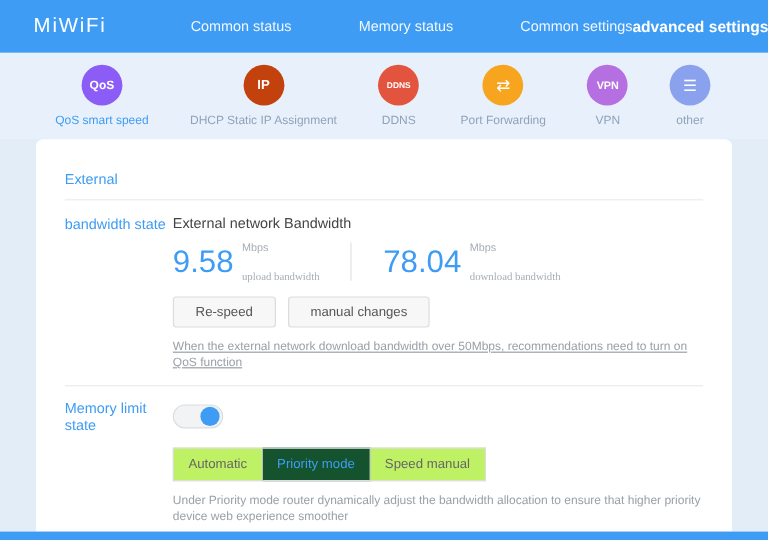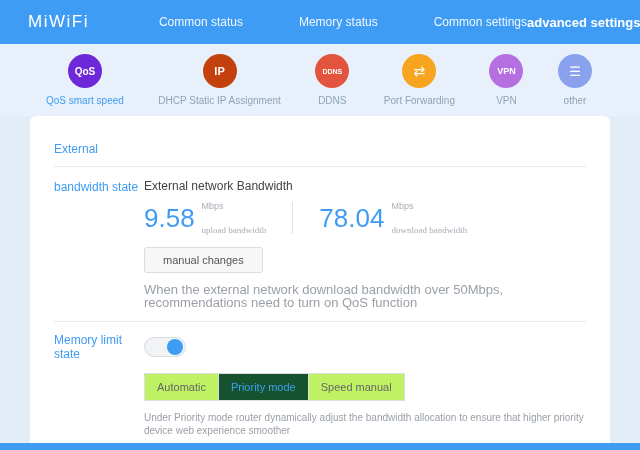--- a/index.html
+++ b/index.html
@@ -67,21 +67,21 @@
   .unit { color:#a6adb5; font-size:9px; }
   .caption { color:#a6adb5; font-size:9px; white-space:nowrap;font-family:Liberation Serif, serif; }
   .vsep { width:1px; height:32px; background:#e0e4e8; margin:0 26px; }
 
   .btn-row { display:flex; gap:10px; margin-top:12px; }
   .btn {
     background:#f7f7f7; border:1px solid #dcdcdc; border-radius:3px;
     font-size:11px; color:#555; padding:6px 18px; cursor:pointer;
     font-family:"Liberation Sans", sans-serif;
   }
-  .note { margin-top:10px; color:#9aa0a8; font-size:13px; line-height:13px; }
+  .note { margin-top:10px; color:#9aa0a8; font-size:10px; line-height:13px;text-decoration:underline; }
 
   .toggle {
     width:42px; height:20px; border-radius:10px; background:#f1f3f5;
     border:1px solid #d9dde1; position:relative; cursor:pointer;
   }
   .knob {
     width:16px; height:16px; border-radius:50%; background:#3e9cf4;
     position:absolute; right:2px; top:1px;
   }
 
@@ -111,21 +111,21 @@
   </div>
   <div class="top-right">
     <div class="adv">advanced settings</div>
     <div class="account">C2 (home)</div>
 
   </div>
 </div>
 
 <div class="tabstrip">
   <div class="tab active">
-    <div class="circle" style="background-color: #6d28d9;">QoS</div>
+    <div class="circle" style="background-color: #8b5cf6;">QoS</div>
     <div class="tab-label">QoS smart speed</div>
   </div>
   <div class="tab">
     <div class="circle" style="background-color: #c2410c;">IP</div>
     <div class="tab-label">DHCP Static IP Assignment</div>
   </div>
   <div class="tab">
     <div class="circle" style="background-color: rgb(227, 84, 62);">DDNS</div>
     <div class="tab-label">DDNS</div>
   </div>
@@ -161,20 +161,21 @@
         </div>
         <div class="vsep"></div>
         <div class="big-val">78.04</div>
         <div class="unit-block">
           <div class="unit">Mbps</div>
           <div class="caption">download bandwidth</div>
         </div>
       </div>
 
       <div class="btn-row">
+        <button class="btn">Re-speed</button>
         <button class="btn">manual changes</button>
       </div>
 
       <div class="note">When the external network download bandwidth over 50Mbps, recommendations need to turn on QoS function</div>
     </div>
   </div>
 
   <div class="divider" style="margin-top:12px;"></div>
 
   <div class="row" style="margin-top:10px; align-items:center;">

